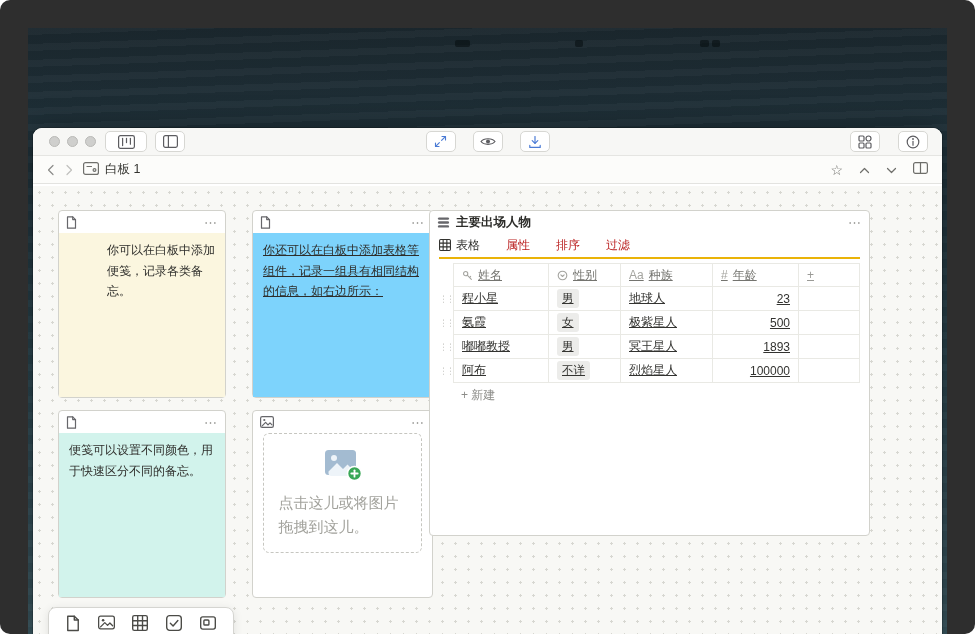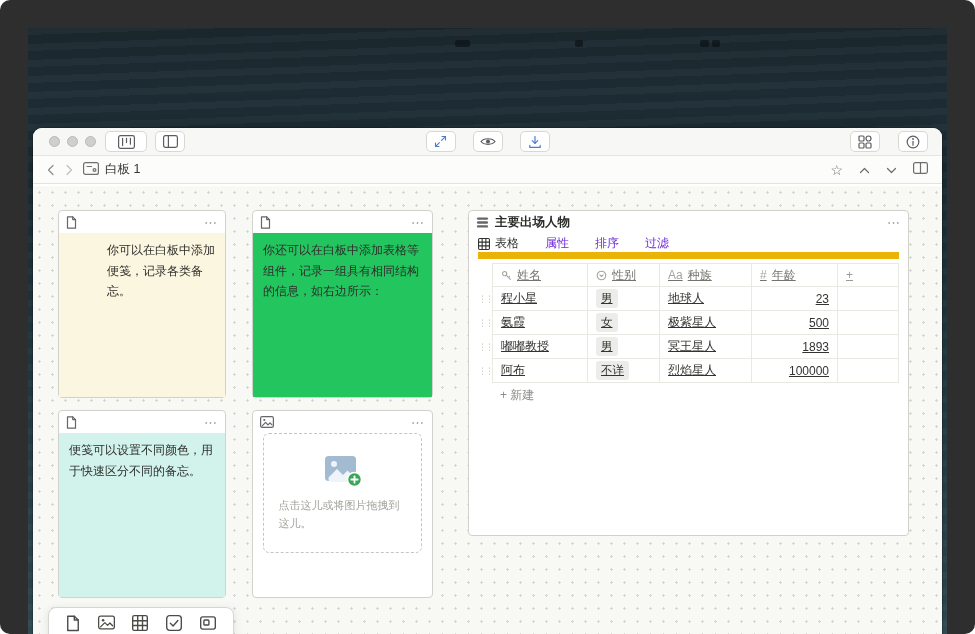--- a/index.html
+++ b/index.html
@@ -41,31 +41,31 @@
           background-size:13px 13px;overflow:hidden;}
   .card{position:absolute;background:#fff;border:1px solid #d2d2cc;border-radius:4px;
         display:flex;flex-direction:column;}
   .card-head{height:22px;flex:none;display:flex;align-items:center;padding:0 7px;color:#66666a;}
   .dots{margin-left:auto;color:#8e8e8a;font-size:13px;line-height:1;letter-spacing:1px;cursor:pointer;}
   .note-body{flex:1;margin:0;padding:7px 10px;font-size:12px;line-height:1.72;color:#2e2e2b;}
   .n1{left:25px;top:24px;width:168px;height:188px;}
   .n2{left:219px;top:24px;width:181px;height:188px;}
   .n3{left:25px;top:224px;width:168px;height:188px;}
   .imgcard{left:219px;top:224px;width:181px;height:188px;}
-  .tablecard{left:435px;top:24px;width:441px;height:326px;}
+  .tablecard{left:396px;top:24px;width:441px;height:326px;}
   
   .img-title{padding:3px 10px 6px;font-size:13px;font-weight:500;color:#33332f;}
   .dropzone{margin:0 10px;border:1px dashed #c6c6c0;border-radius:6px;height:120px;
             display:flex;flex-direction:column;align-items:center;justify-content:center;cursor:pointer;}
-  .drop-hint{margin-top:9px;width:128px;font-size:11px;line-height:1.55;color:#a2a29c;}
+  .drop-hint{margin-top:9px;width:128px;font-size:15px;line-height:1.55;color:#a2a29c;}
   
   .tc-title{margin-left:6px;font-size:12.5px;font-weight:700;color:#2c2c29;}
-  .tc-tabs{flex:none;display:flex;align-items:flex-end;height:26px;margin:0 9px;gap:26px;
-           font-size:12px;border-bottom:7px solid #eab308;}
-  .tab{display:flex;align-items:center;gap:5px;color:#6d28d9;cursor:pointer;}
+  .tc-tabs{flex:none;display:flex;align-items:center;height:26px;margin:0 9px;gap:26px;
+           font-size:12px;border-bottom:2px solid #eab308;}
+  .tab{display:flex;align-items:center;gap:5px;color:#b91c1c;cursor:pointer;}
   .tab.active{color:#333330;}
   .tgrid{display:grid;grid-template-columns:14px 96px 72px 92px 86px 1fr;grid-auto-rows:24px;
          margin:4px 9px 0;font-size:12px;color:#333330;}
   .c{display:flex;align-items:center;padding:0 8px;border-right:1px solid #e9e9e4;
      border-bottom:1px solid #e9e9e4;overflow:hidden;white-space:nowrap;text-decoration:underline;}
   .hrow{border-top:1px solid #e9e9e4;color:#74746f;}
   .firstcol{border-left:1px solid #e9e9e4;}
   .gut{display:flex;align-items:center;justify-content:center;padding:0;color:#c3c3bf;
        font-size:9px;letter-spacing:-2px;cursor:grab;}
   .num{justify-content:flex-end;}
@@ -215,21 +215,21 @@
         </div>
 
         <div class="card n2">
           <div class="card-head">
             <svg class="ic" width="11" height="13" viewBox="0 0 11 13">
               <path d="M1.5 0.8h5.2L9.5 3.6V12.2H1.5Z"></path>
                 <path d="M6.7 0.8v2.8h2.8"></path>
             </svg>
             <span class="dots">⋯</span>
           </div>
-          <div class="note-body" style="background: #22c55e;">你还可以在白板中添加表格等组件，记录一组具有相同结构的信息，如右边所示：</div>
+          <div class="note-body" style="background: #7dd3fc; text-decoration: underline;">你还可以在白板中添加表格等组件，记录一组具有相同结构的信息，如右边所示：</div>
         </div>
 
         <div class="card n3">
           <div class="card-head">
             <svg class="ic" width="11" height="13" viewBox="0 0 11 13">
               <path d="M1.5 0.8h5.2L9.5 3.6V12.2H1.5Z"></path>
                 <path d="M6.7 0.8v2.8h2.8"></path>
             </svg>
             <span class="dots">⋯</span>
           </div>

